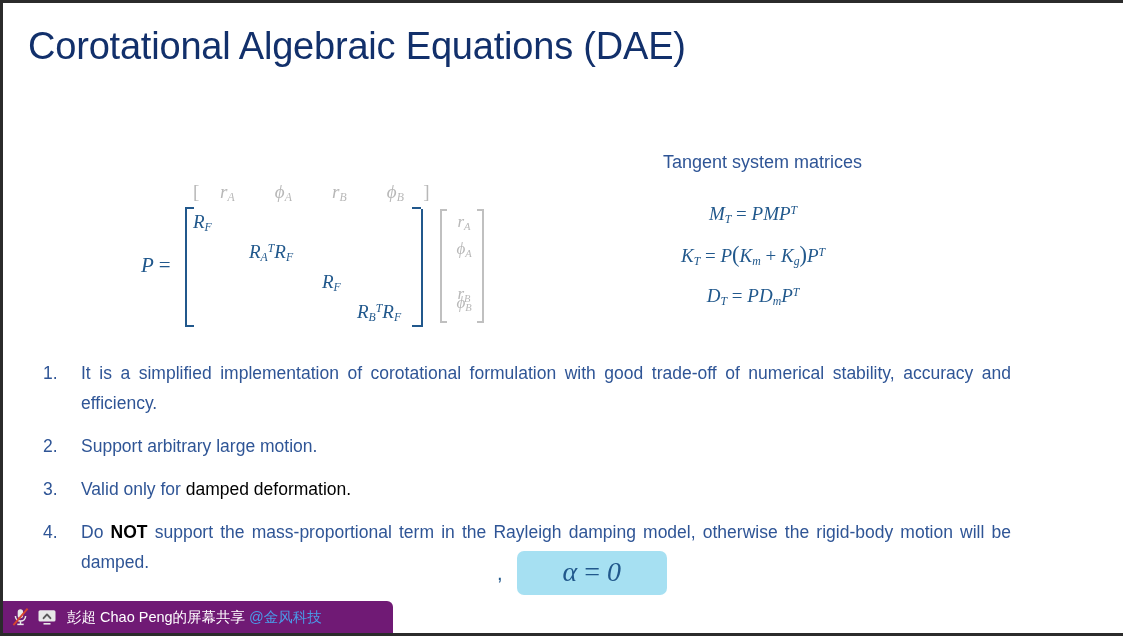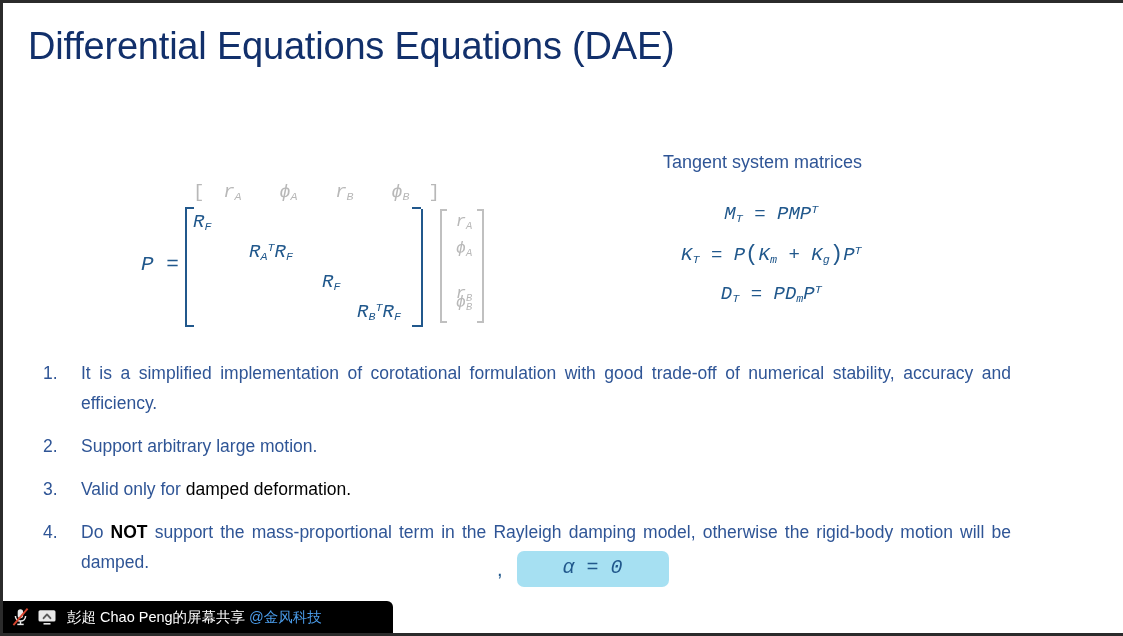--- a/index.html
+++ b/index.html
@@ -53,21 +53,21 @@
     position: absolute;
     font-size: 18px;
     color: #2f5596;
     white-space: nowrap;
   }
   #head-left  { left: 110px; top: 149px; }
   #head-right { left: 660px; top: 149px; }
 
   
   .math {
-    font-family: Liberation Mono, monospace;
+    font-family: Liberation Serif, serif;
     font-style: italic;
     color: #21588c;
   }
   .math .up { font-style: normal; }
   sub, sup {
     font-size: 0.62em;
     font-style: italic;
   }
   sub { vertical-align: -0.28em; }
   sup { vertical-align: 0.48em; }
@@ -215,33 +215,33 @@
   }
   #damping-comma {
     font-size: 20px;
     color: #21588c;
     margin: 0 14px 0 26px;
   }
   #alpha-box {
     background: #a6e0f2;
     border-radius: 7px;
     padding: 7px 46px 9px 46px;
-    font-size: 20px;
+    font-size: 28px;
     white-space: nowrap;
     line-height: 1;
   }
 
   
   #share-bar {
     position: absolute;
     left: 0px;
     bottom: 0px;
     width: 390px;
     height: 32px;
-    background: #000000;
+    background: #701a75;
     border-top-right-radius: 6px;
     display: flex;
     align-items: center;
     padding-left: 8px;
     box-sizing: border-box;
   }
   #share-bar .ico {
     flex: 0 0 auto;
     display: flex;
     align-items: center;
@@ -259,21 +259,21 @@
     font-size: 14.5px;
     white-space: nowrap;
     margin-left: 4px;
   }
 </style>
 </head>
 <body>
 
 <div id="slide">
 
-  <div id="title">Differential Equations Equations (DAE)</div>
+  <div id="title">Corotational Algebraic Equations (DAE)</div>
 
 
   <div id="matrix-block">
 
     <div id="col-labels" class="math">
       <span class="up" style="font-style:normal;">[</span><span class="lbl">r<sub>A</sub></span><span class="lbl">ϕ<sub>A</sub></span><span class="lbl">r<sub>B</sub></span><span class="lbl">ϕ<sub>B</sub></span><span class="up" style="font-style:normal;">]</span>
     </div>
 
     <div id="p-equals" class="math">P <span class="up">=</span></div>
 

